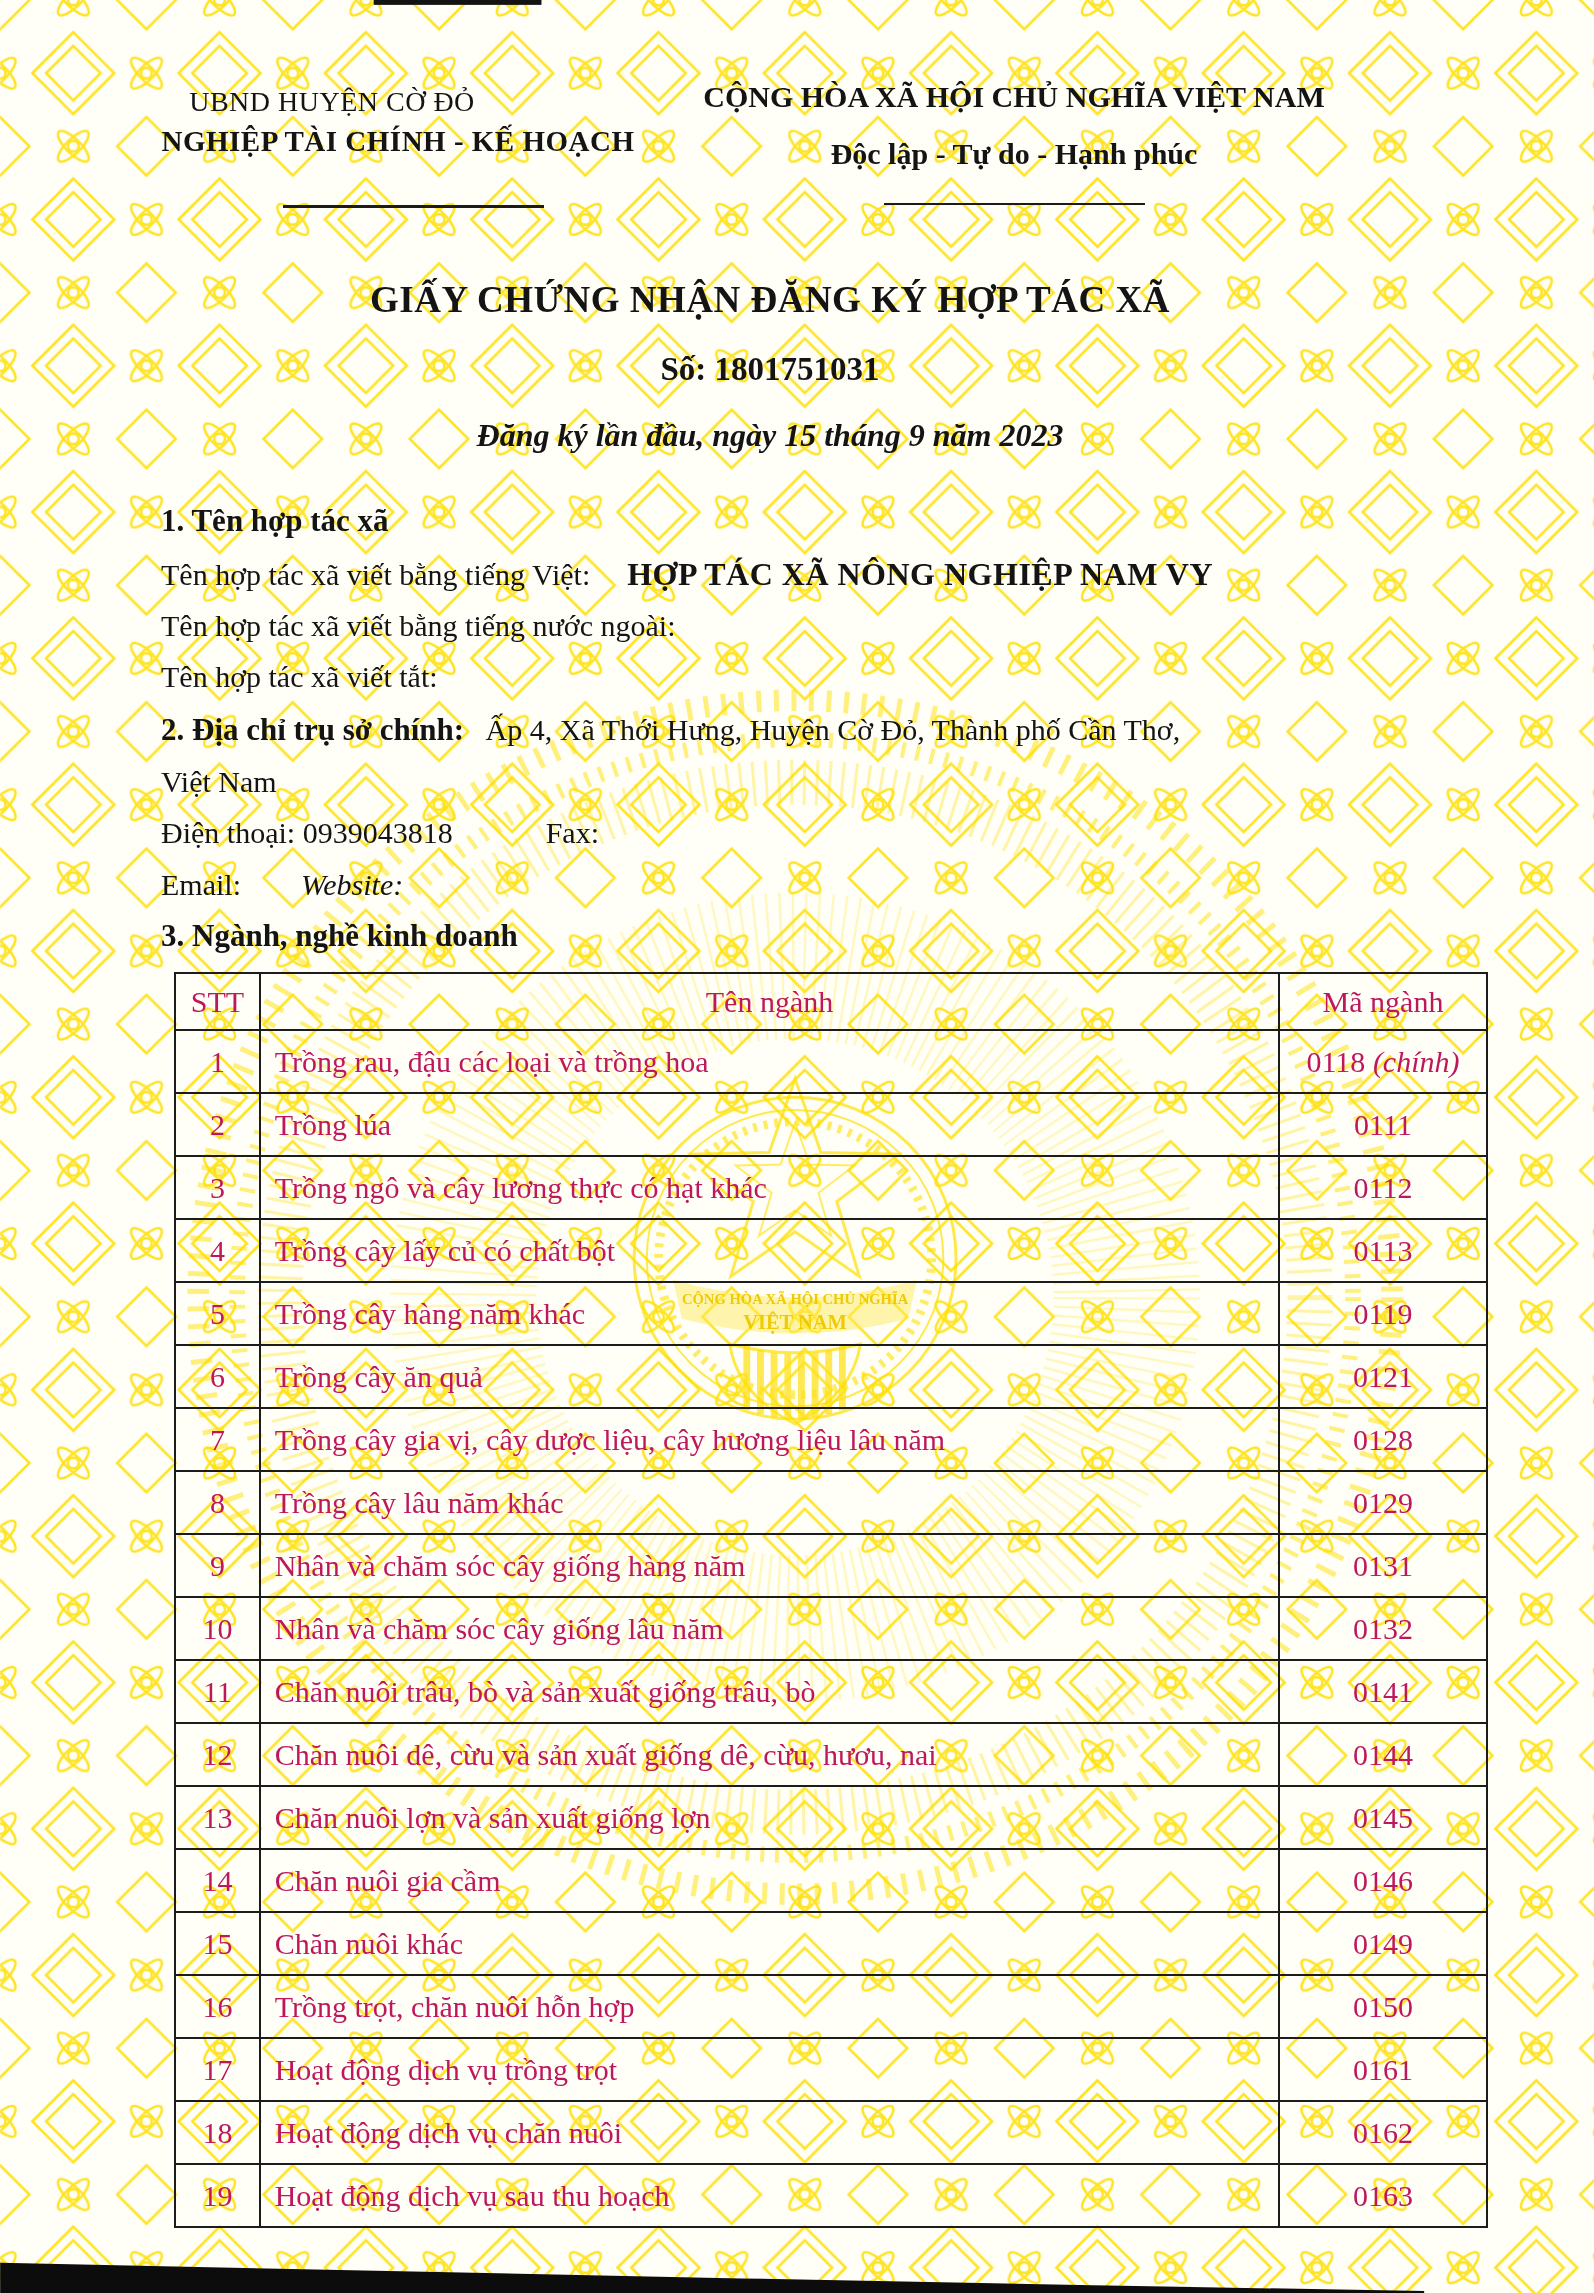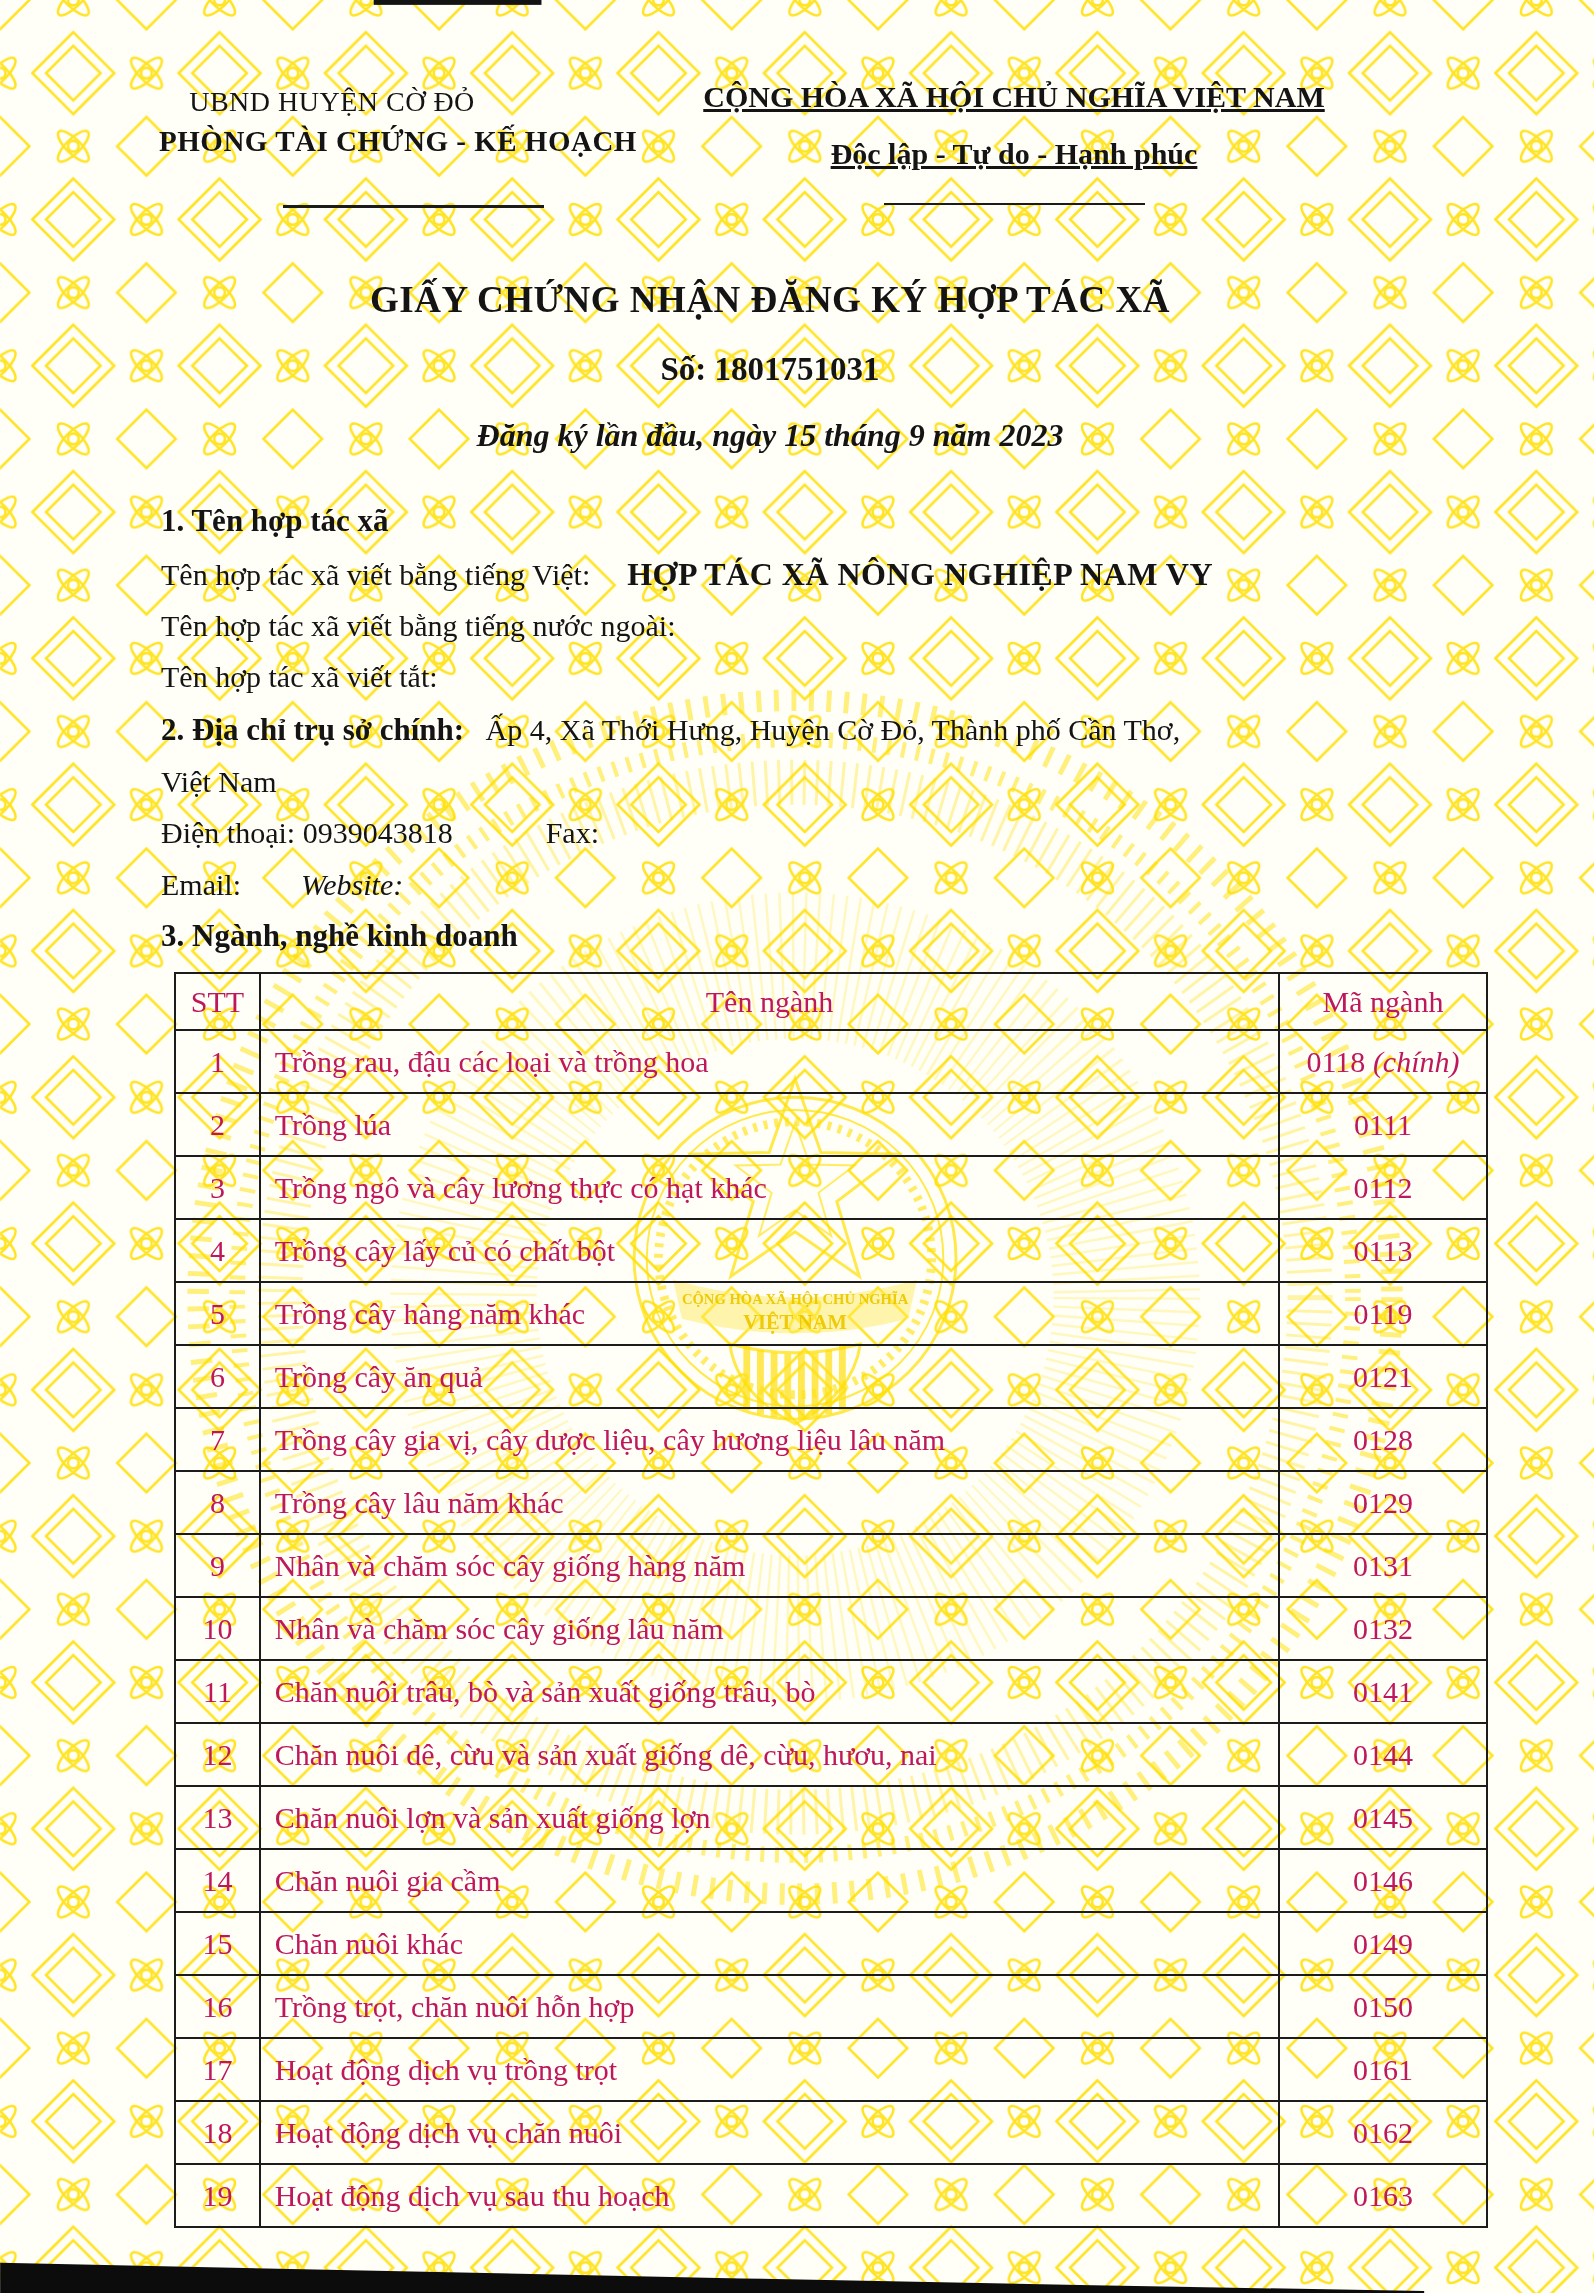--- a/index.html
+++ b/index.html
@@ -13,21 +13,21 @@
   }
   .bg{position:absolute;inset:0;z-index:0;}
   .content{position:absolute;inset:0;z-index:1;}
   .abs{position:absolute;white-space:nowrap;}
   .ctr{transform:translateX(-50%);}
   .i{font-style:italic;}
   .line{font-size:30px;}
   .rule{position:absolute;background:#1b1b1b;height:2.9px;}
   .hdr1{font-size:28px;letter-spacing:0.5px;}
   .hdr2{font-size:29px;font-weight:bold;letter-spacing:0.5px;}
-  .hdrR{font-size:30px;font-weight:bold;text-decoration:underline;}
+  .hdrR{font-size:30px;font-weight:bold;}
   .title{font-size:37px;font-weight:bold;letter-spacing:0.5px;}
   .serial{font-size:33px;font-weight:bold;}
   .regnote{font-size:32px;font-weight:bold;font-style:italic;}
   .sect{font-size:31px;font-weight:bold;}
   .val-strong{font-weight:bold;font-size:32px;margin-left:37px;letter-spacing:0.5px;}
   .addr-val{margin-left:21.5px;}
   .gap-fax{margin-left:93px;}
   .gap-web{margin-left:60px;font-style:italic;}
   .industry-table{
     position:absolute;left:174px;top:972px;width:1312px;
@@ -109,21 +109,21 @@
       <path d="M748 1378 q67 18 134 0 q-8 52 -67 82 q-59 -30 -67 -82 Z" fill="none" stroke="#ffdf00" stroke-width="3" opacity="0.7"></path>
     </g>
 
     <rect x="383" y="0" width="172" height="5" fill="#131313"></rect>
     <polygon points="0,2320 760,2336 1120,2343 1460,2349 1460,2352 0,2352" fill="#0c0c0c"></polygon>
   </svg>
 
   <div class="content">
 
     <div class="abs ctr hdr1" style="left:332px;top:86px;">UBND HUYỆN CỜ ĐỎ</div>
-    <div class="abs ctr hdr2" style="left:398px;top:125px;">PHÒNG TÀI CHỨNG - KẾ HOẠCH</div>
+    <div class="abs ctr hdr2" style="left:398px;top:125px;">NGHIỆP TÀI CHÍNH - KẾ HOẠCH</div>
     <div class="rule" style="left:283px;top:205px;width:261px;"></div>
 
     <div class="abs ctr hdrR" style="left:1014px;top:80px;">CỘNG HÒA XÃ HỘI CHỦ NGHĨA VIỆT NAM</div>
     <div class="abs ctr hdrR" style="left:1014px;top:137px;">Độc lập - Tự do - Hạnh phúc</div>
     <div class="rule" style="left:884px;top:203px;width:261px;height:2px;"></div>
 
     <div class="abs ctr title" style="left:770px;top:278px;">GIẤY CHỨNG NHẬN ĐĂNG KÝ HỢP TÁC XÃ</div>
     <div class="abs ctr serial" style="left:770px;top:351px;">Số: 1801751031</div>
     <div class="abs ctr regnote" style="left:770px;top:417px;">Đăng ký lần đầu, ngày 15 tháng 9 năm 2023</div>
 

